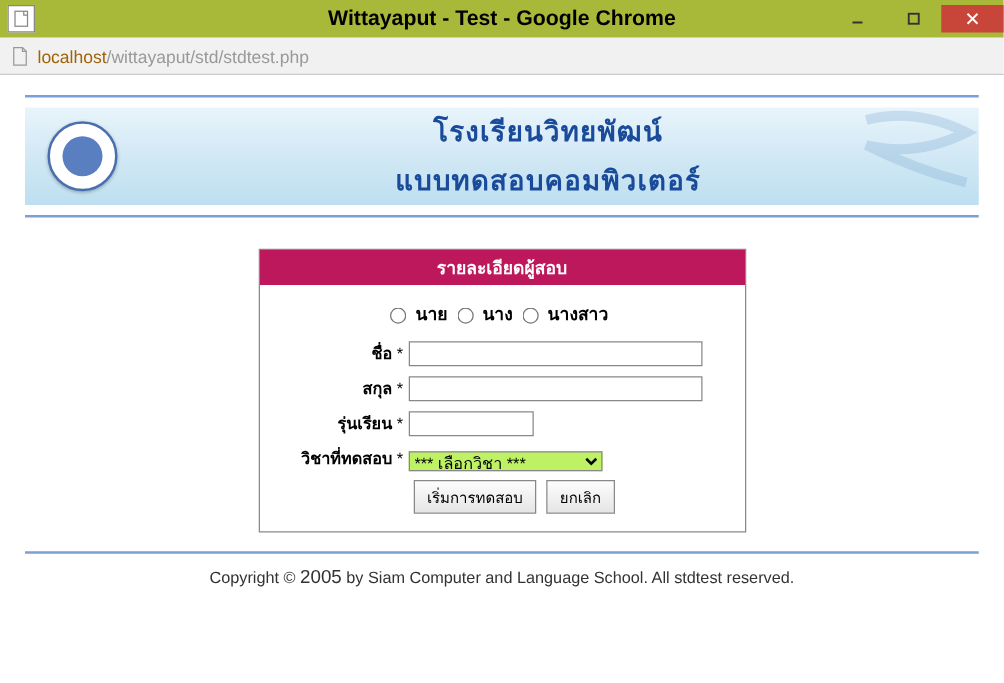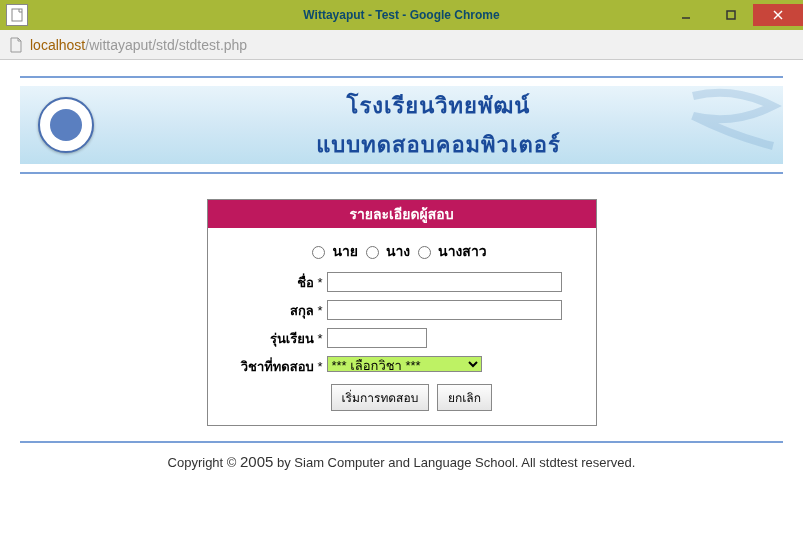--- a/index.html
+++ b/index.html
@@ -2,21 +2,21 @@
 <html><head>
 <meta charset="utf-8">
 <style>
 * { margin: 0; padding: 0; box-sizing: border-box; }
 body { font-family: Tahoma, Arial, sans-serif; font-size: 13px; background: #fff; width: 803px; height: 546px; overflow: hidden; }
 
 
 .titlebar { height: 30px; background: #a8b838; display: flex; align-items: center; position: relative; }
 .titlebar-icon { width: 22px; height: 22px; background: #fff; margin-left: 6px; border: 1px solid #888; display: flex; align-items: center; justify-content: center; }
 .titlebar-icon svg { width: 14px; height: 14px; }
-.titlebar-title { position: absolute; left: 50%; transform: translateX(-50%); color: #0c4a6e; font-size: 12px; font-weight: bold; }
+.titlebar-title { position: absolute; left: 50%; transform: translateX(-50%); color: #000000; font-size: 17px; font-weight: bold; }
 .titlebar-controls { margin-left: auto; display: flex; }
 .titlebar-btn { width: 45px; height: 22px; display: flex; align-items: center; justify-content: center; color: #333; font-size: 14px; }
 .titlebar-btn.close { background: #c8453a; color: #fff; width: 50px; }
 
 
 .address-row { height: 30px; background: #f1f1f1; border-bottom: 1px solid #ccc; display: flex; align-items: center; padding: 0 8px; gap: 6px; }
 .page-icon { width: 16px; height: 16px; display: flex; align-items: center; justify-content: center; color: #888; }
 .page-icon svg { width: 14px; height: 16px; }
 .url-text { color: #999; font-size: 14px; }
 .url-text .host { color: #a16207; }
@@ -36,21 +36,21 @@
 .banner-swirl svg { width: 100%; height: 100%; }
 
 
 .form-wrap { display: flex; justify-content: center; margin: 25px 0 15px; }
 .form-box { width: 390px; border: 1px solid #888; background: #fff; }
 .form-header { background: #be185d; color: #fff; text-align: center; font-weight: bold; font-size: 14px; padding: 3px 0; }
 .form-body { padding: 8px 14px 14px; }
 .radio-row { text-align: center; padding: 4px 0 10px; font-size: 14px; }
 .radio-row label { font-weight: bold; margin: 0 4px; }
 .radio-row input { margin-right: 3px; vertical-align: middle; }
-.form-row { display: flex; align-items: flex-start; margin-bottom: 7px; }
+.form-row { display: flex; align-items: flex-end; margin-bottom: 7px; }
 .form-label { width: 105px; text-align: right; font-weight: bold; font-size: 13px; padding-right: 4px; }
 .form-label .ast { font-weight: normal; }
 .form-row input[type="text"] { width: 235px; height: 20px; border: 1px solid #888; padding: 0 3px; font-size: 13px; }
 .form-row input.short { width: 100px; }
 .form-row select { width: 155px; height: 16px; border: 1px solid #888; font-size: 13px; background: #bef264; }
 .btn-row { margin-top: 4px; padding-left: 109px; }
 .btn { padding: 3px 10px; border: 1px solid #888; background: linear-gradient(#fdfdfd, #e5e5e5); font-size: 12px; cursor: pointer; margin-right: 4px; }
 
 
 .footer { text-align: center; font-size: 13px; color: #333; margin-top: 10px; }

